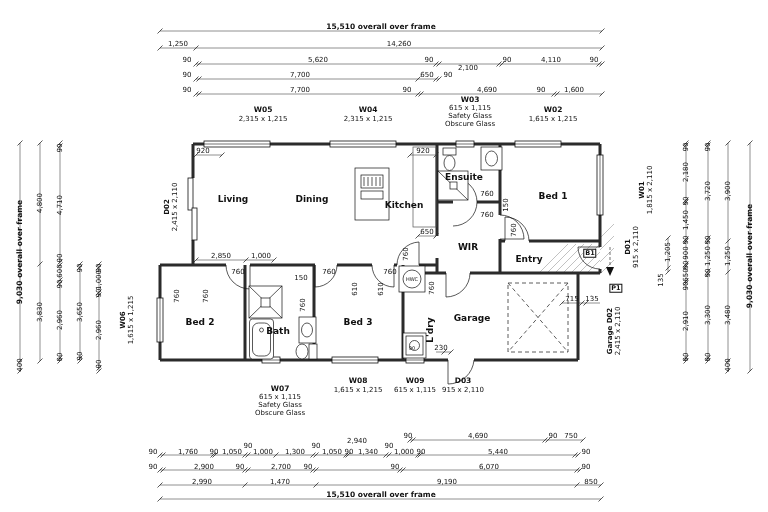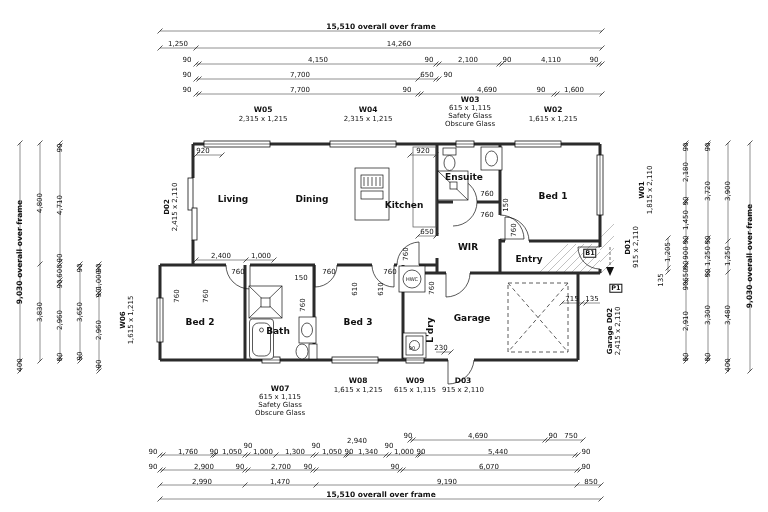--- a/index.html
+++ b/index.html
@@ -271,23 +271,23 @@
   <g>
     <path d="M610,247 V268" stroke="#333" stroke-width="0.7" stroke-dasharray="3,2"></path>
     <polygon points="606,267 614,267 610,276" fill="#111"></polygon>
   </g>
 </svg>
 
 <i class="l b" style="left:381px;top:27px">15,510 overall over frame</i>
 <i class="l" style="left:178px;top:44px">1,250</i>
 <i class="l" style="left:399px;top:44px">14,260</i>
 <i class="l" style="left:187px;top:60px">90</i>
-<i class="l" style="left:318px;top:60px">4,150</i>
+<i class="l" style="left:318px;top:60px">5,620</i>
 <i class="l" style="left:429px;top:60px">90</i>
-<i class="l" style="left:468px;top:60px">2,100</i>
+<i class="l" style="left:468px;top:68px">2,100</i>
 <i class="l" style="left:507px;top:60px">90</i>
 <i class="l" style="left:551px;top:60px">4,110</i>
 <i class="l" style="left:594px;top:60px">90</i>
 <i class="l" style="left:187px;top:75px">90</i>
 <i class="l" style="left:300px;top:75px">7,700</i>
 <i class="l" style="left:427px;top:75px">650</i>
 <i class="l" style="left:448px;top:75px">90</i>
 <i class="l" style="left:187px;top:90px">90</i>
 <i class="l" style="left:300px;top:90px">7,700</i>
 <i class="l" style="left:407px;top:90px">90</i>
@@ -426,21 +426,21 @@
 <i class="l r" style="left:529px;top:259px">Entry</i>
 <i class="l r" style="left:200px;top:322px">Bed 2</i>
 <i class="l r" style="left:278px;top:331px">Bath</i>
 <i class="l r" style="left:358px;top:322px">Bed 3</i>
 <i class="l r" style="left:472px;top:318px">Garage</i>
 <i class="l r v" style="left:430px;top:330px">L'dry</i>
 
 <i class="l" style="left:203px;top:151px">920</i>
 <i class="l" style="left:423px;top:151px">920</i>
 <i class="l" style="left:427px;top:232px">650</i>
-<i class="l" style="left:221px;top:256px">2,400</i>
+<i class="l" style="left:221px;top:256px">2,850</i>
 <i class="l" style="left:261px;top:256px">1,000</i>
 <i class="l" style="left:238px;top:272px">760</i>
 <i class="l v" style="left:177px;top:296px">760</i>
 <i class="l v" style="left:206px;top:296px">760</i>
 <i class="l" style="left:301px;top:278px">150</i>
 <i class="l" style="left:329px;top:272px">760</i>
 <i class="l v" style="left:303px;top:305px">760</i>
 <i class="l v" style="left:355px;top:289px">610</i>
 <i class="l v" style="left:381px;top:289px">610</i>
 <i class="l" style="left:390px;top:272px">760</i>

